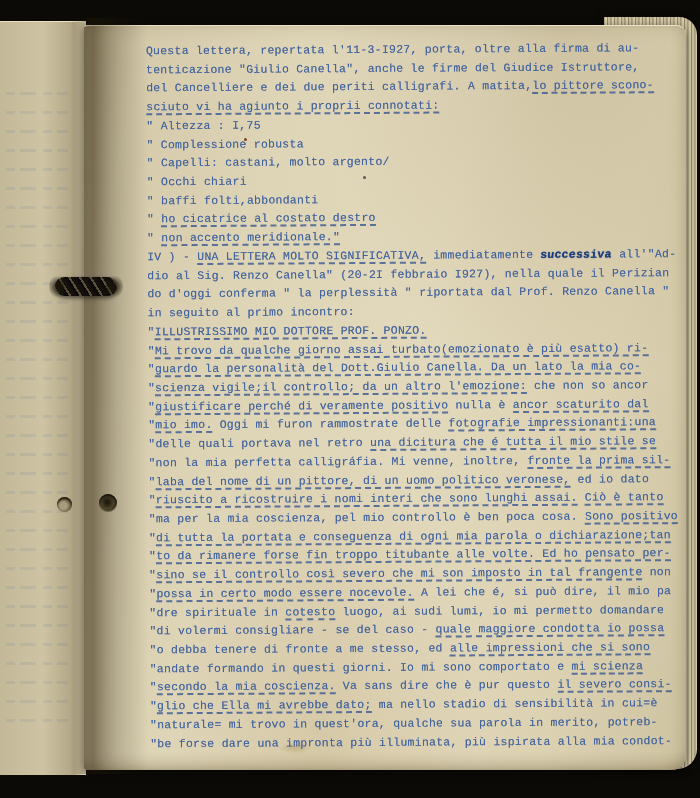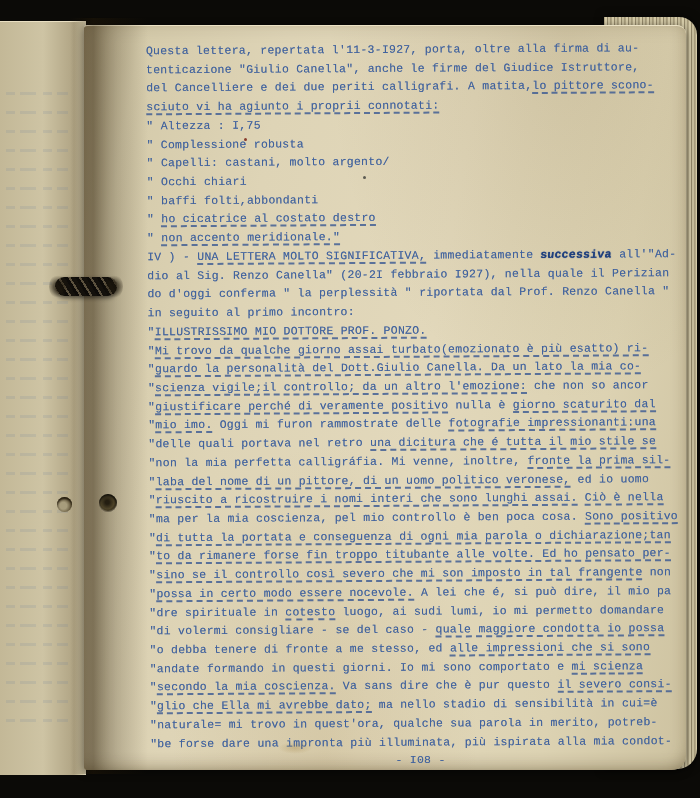--- a/index.html
+++ b/index.html
@@ -80,41 +80,40 @@
         <div class="tl"><span>" </span><span class="u">ho cicatrice al costato destro</span></div>
         <div class="tl"><span>" </span><span class="u">non accento meridionale."</span></div>
         <div class="tl"><span>IV ) - </span><span class="u">UNA LETTERA MOLTO SIGNIFICATIVA,</span><span> immediatamente </span><span class="b">successiva</span><span> all'"Ad-</span></div>
         <div class="tl"><span>dio al Sig. Renzo Canella" (20-2I febbraio I927), nella quale il Perizian</span></div>
         <div class="tl"><span>do d'oggi conferma " la perplessità " riportata dal Prof. Renzo Canella "</span></div>
         <div class="tl"><span>in seguito al primo incontro:</span></div>
         <div class="tl"><span>"</span><span class="u">ILLUSTRISSIMO MIO DOTTORE PROF. PONZO.</span></div>
         <div class="tl"><span>"</span><span class="u">Mi trovo da qualche giorno assai turbato(emozionato è più esatto) ri-</span></div>
         <div class="tl"><span>"</span><span class="u">guardo la personalità del Dott.Giulio Canella. Da un lato la mia co-</span></div>
         <div class="tl"><span>"</span><span class="u">scienza vigile;il controllo; da un altro l'emozione:</span><span> che non so ancor</span></div>
-        <div class="tl"><span>"</span><span class="u">giustificare perché di veramente positivo</span><span> nulla è </span><span class="u">giorno scaturito dal</span></div>
+        <div class="tl"><span>"</span><span class="u">giustificare perché di veramente positivo</span><span> nulla è </span><span class="u">ancor scaturito dal</span></div>
         <div class="tl"><span>"</span><span class="u">mio imo.</span><span> Oggi mi furon rammostrate delle </span><span class="u">fotografie impressionanti:una</span></div>
         <div class="tl"><span>"</span><span>delle quali portava nel retro </span><span class="u">una dicitura che é tutta il mio stile se</span></div>
         <div class="tl"><span>"</span><span>non la mia perfetta calligráfia. Mi venne, inoltre, </span><span class="u">fronte la prima sil-</span></div>
-        <div class="tl"><span>"</span><span class="u">laba del nome di un pittore, di un uomo politico veronese,</span><span> ed io uomo</span></div>
-        <div class="tl"><span>"</span><span class="u">riuscito a ricostruire i nomi interi che sono lunghi assai.</span><span> </span><span class="u">Ciò è nella</span></div>
+        <div class="tl"><span>"</span><span class="u">laba del nome di un pittore, di un uomo politico veronese,</span><span> ed io dato</span></div>
+        <div class="tl"><span>"</span><span class="u">riuscito a ricostruire i nomi interi che sono lunghi assai.</span><span> </span><span class="u">Ciò è tanto</span></div>
         <div class="tl"><span>"</span><span>ma per la mia coscienza, pel mio controllo è ben poca cosa. </span><span class="u">Sono positivo</span></div>
         <div class="tl"><span>"</span><span class="u">di tutta la portata e conseguenza di ogni mia parola o dichiarazione;tan</span></div>
         <div class="tl"><span>"</span><span class="u">to da rimanere forse fin troppo titubante alle volte. Ed ho pensato per-</span></div>
         <div class="tl"><span>"</span><span class="u">sino se il controllo così severo che mi son imposto in tal frangente</span><span> non</span></div>
         <div class="tl"><span>"</span><span class="u">possa in certo modo essere nocevole.</span><span> A lei che é, si può dire, il mio pa</span></div>
         <div class="tl"><span>"</span><span>dre spirituale in </span><span class="u">cotesto</span><span> luogo, ai sudi lumi, io mi permetto domandare</span></div>
         <div class="tl"><span>"</span><span>di volermi consigliare - se del caso - </span><span class="u">quale maggiore condotta io possa</span></div>
         <div class="tl"><span>"</span><span>o debba tenere di fronte a me stesso, ed </span><span class="u">alle impressioni che si sono</span></div>
         <div class="tl"><span>"</span><span>andate formando in questi giorni. Io mi sono comportato e </span><span class="u">mi scienza</span></div>
         <div class="tl"><span>"</span><span class="u">secondo la mia coscienza.</span><span> Va sans dire che è pur questo </span><span class="u">il severo consi-</span></div>
         <div class="tl"><span>"</span><span class="u">glio che Ella mi avrebbe dato;</span><span> ma nello stadio di sensibilità in cui=è</span></div>
         <div class="tl"><span>"</span><span>naturale= mi trovo in quest'ora, qualche sua parola in merito, potreb-</span></div>
         <div class="tl"><span>"</span><span>be forse dare una impronta più illuminata, più ispirata alla mia condot-</span></div>
       </div>
-    <div class="page-number">- I08 -</div>
   </div>
 
   <div class="gutter-shadow"></div>
   <div class="cord"></div>
   <div class="hole-l"></div>
   <div class="hole-r"></div>
   <div class="speck-red"></div>
   <div class="speck-gray"></div>
   <div class="stain-bottom"></div>
 </div>

